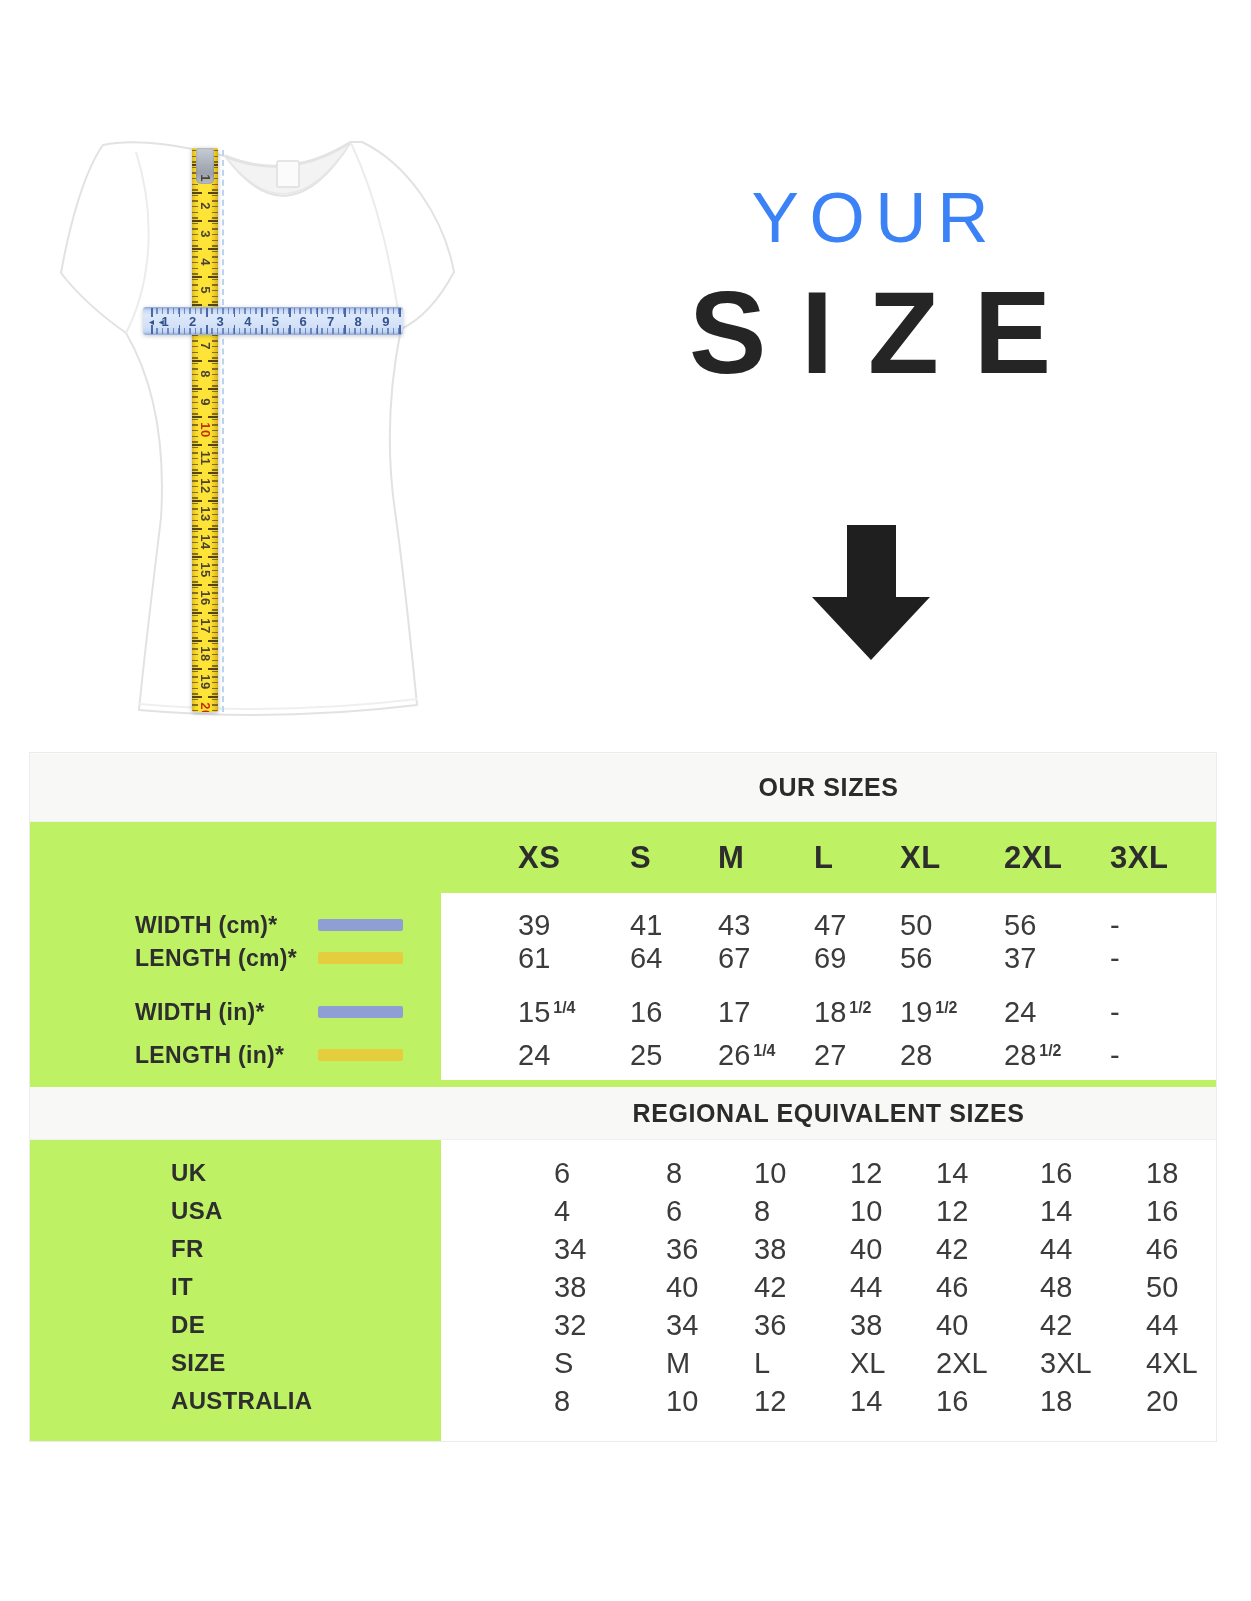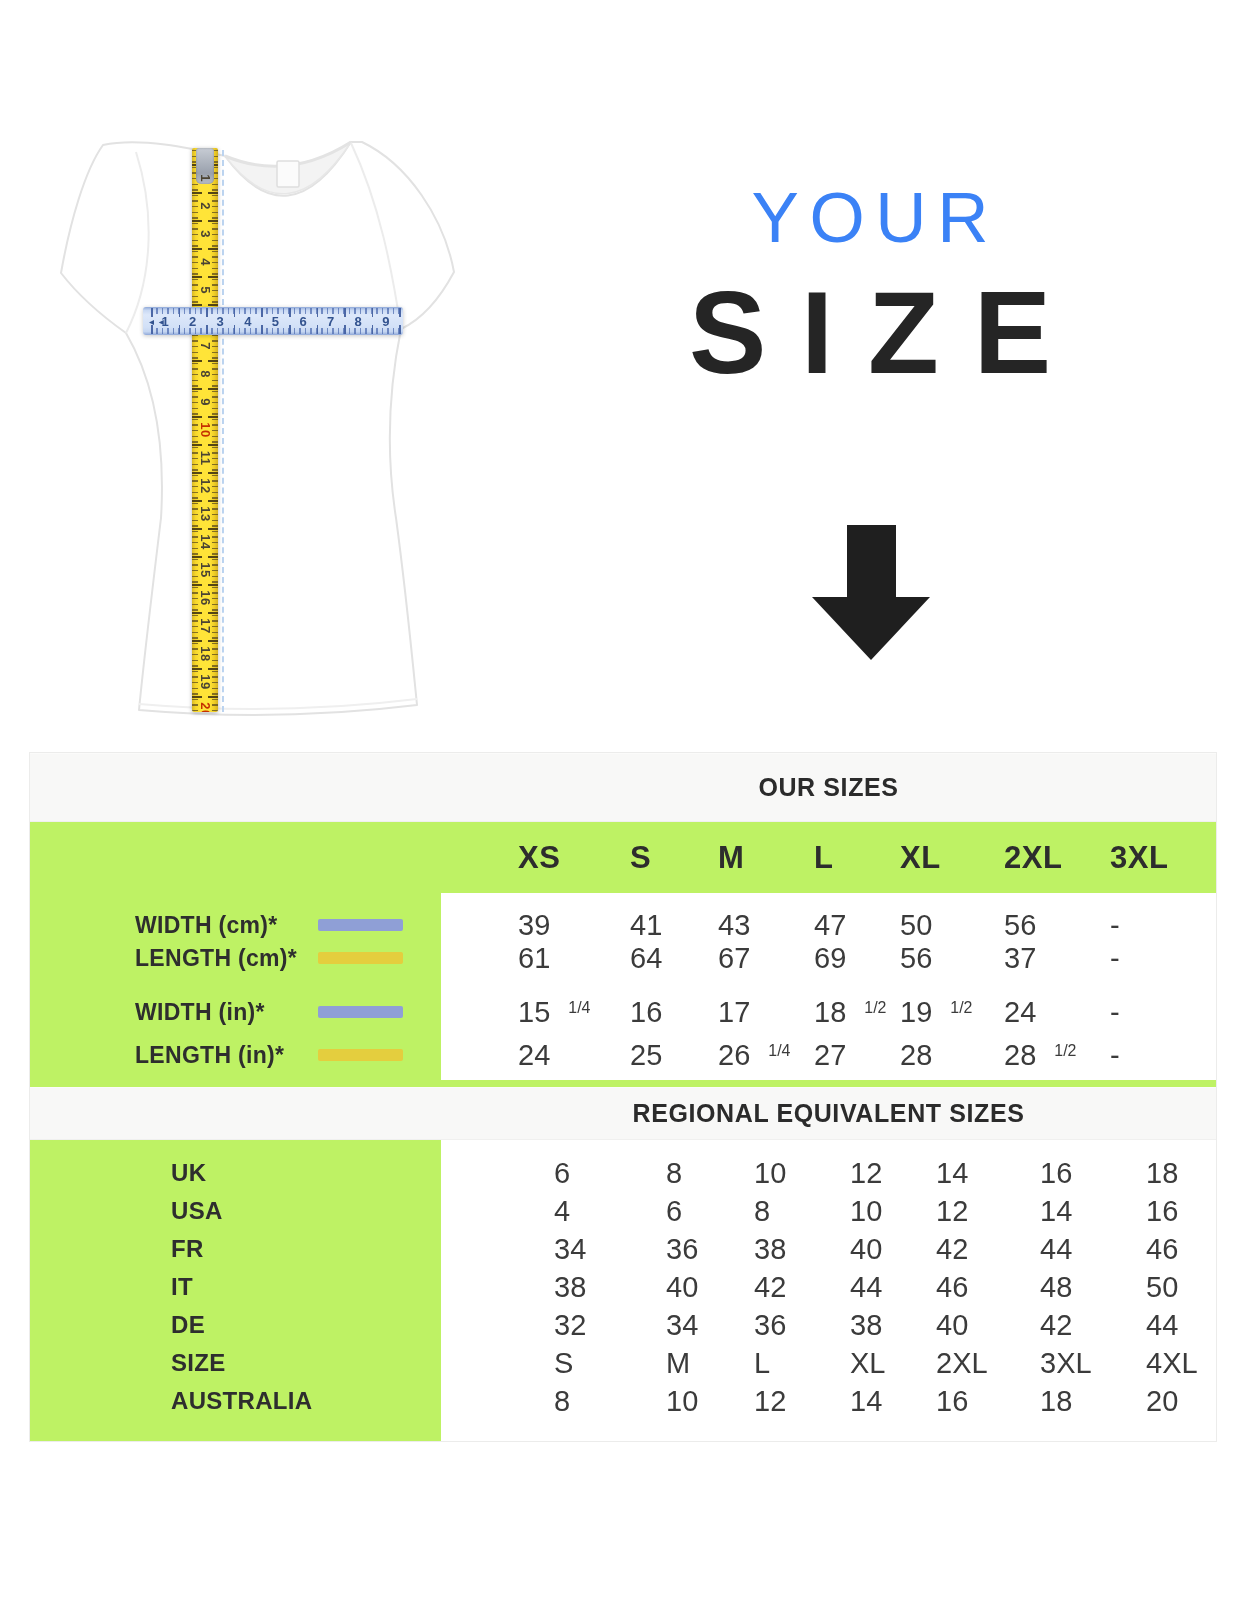--- a/index.html
+++ b/index.html
@@ -75,22 +75,22 @@
   .size-head{top:69px;height:71px;}
   .size-head .hcell{font-weight:700;font-size:31px;color:#2d2d2d;letter-spacing:.5px;}
   .m-row{height:36px;}
   .r-row{height:38px;padding-left:36px;}
   .row-label{padding-left:105px;font-weight:700;font-size:23px;letter-spacing:.3px;color:#2e2e2e;
              position:relative;}
   .r-row .row-label{font-size:24px;}
   .swatch{position:absolute;left:288px;top:50%;transform:translateY(-50%);
           width:85px;height:12px;border-radius:2px;}
   .vcell{font-weight:400;font-size:29px;color:#3b3b3b;}
-  .vcell sup{font-size:0.55em;font-weight:400;position:relative;top:-0.55em;
-             vertical-align:baseline;margin-left:18px;}
+  .vcell sup{font-size:0.55em;font-weight:700;position:relative;top:-0.55em;
+             vertical-align:baseline;margin-left:3px;}
 </style>
 </head>
 <body>
 
 <div id="stage">
 
   <div class="shirt-wrap">
     <svg class="shirt-svg" width="440" height="600" viewBox="0 0 440 600">
       <path d="M63,15 C100,7 150,18 185,26
                Q248,112 311,12 L322,12

